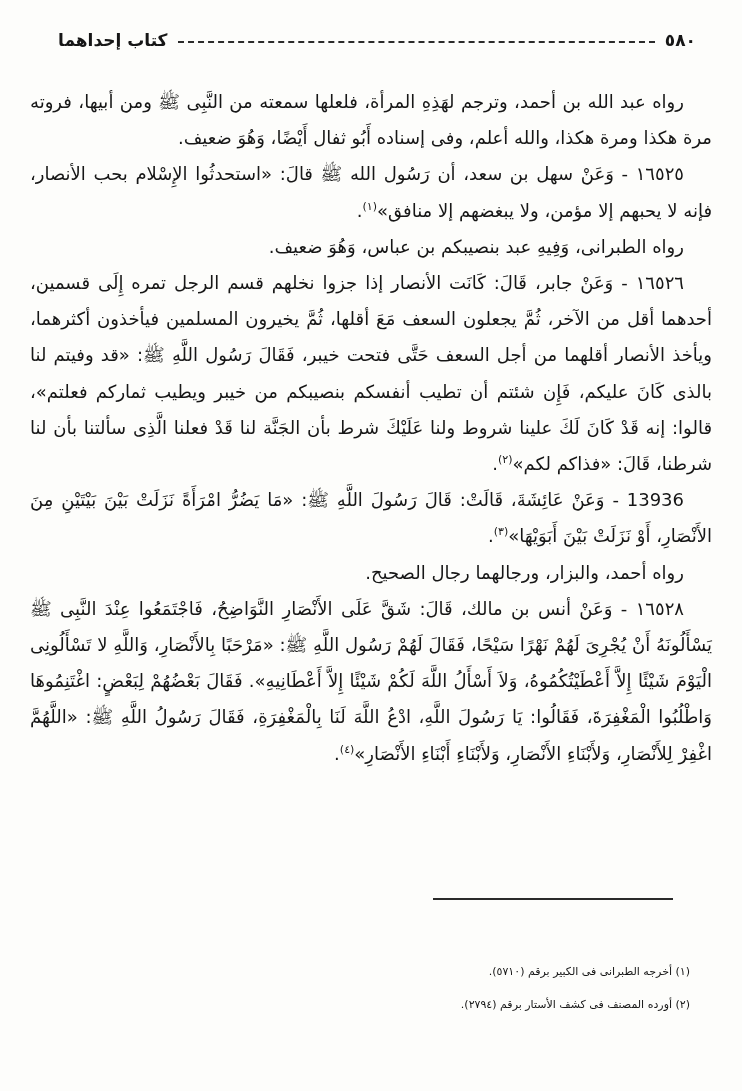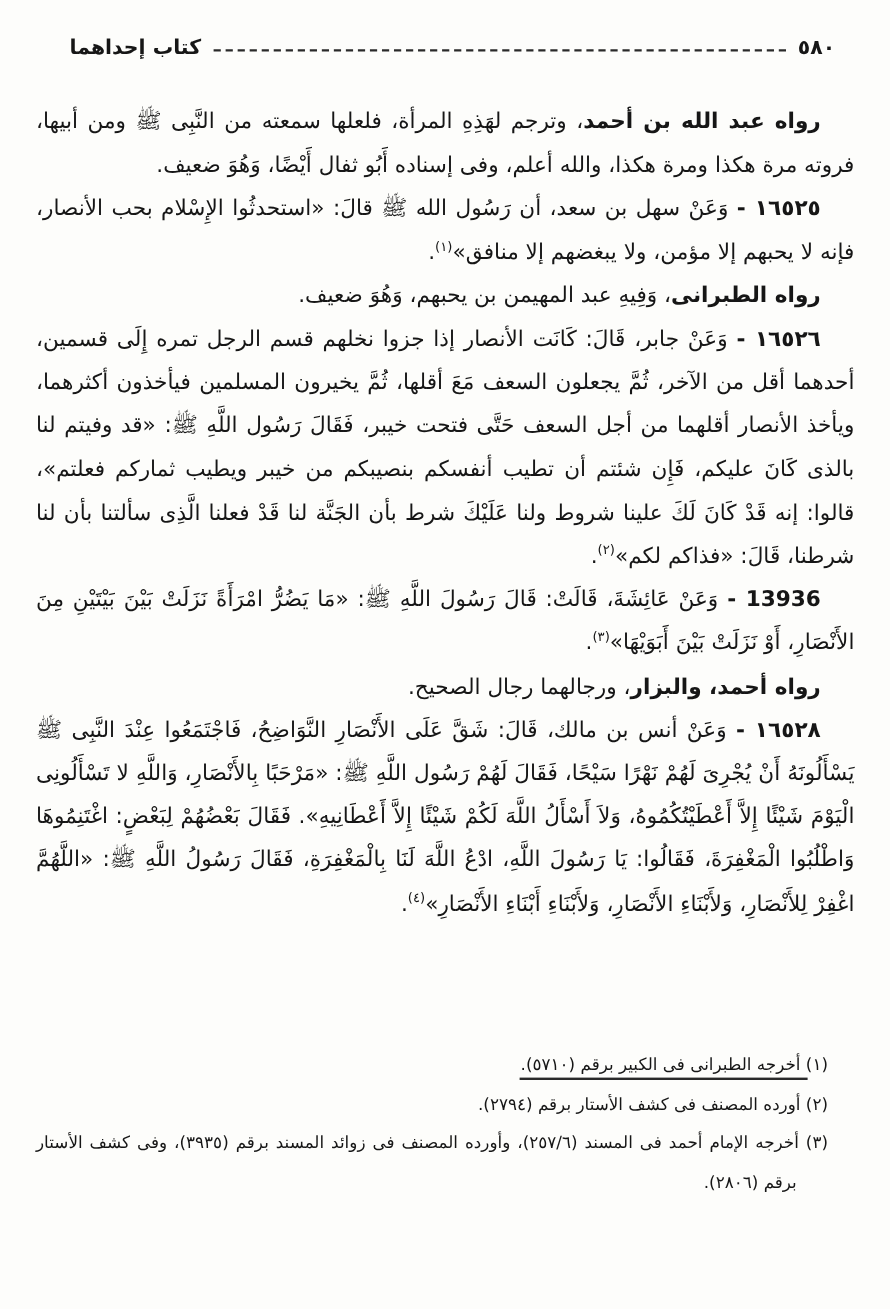--- a/index.html
+++ b/index.html
@@ -23,34 +23,34 @@
     border-top:2.5px dashed #2a2a2a;
     margin-top:3px;
   }
   
   .body{
     position:absolute;top:84px;right:30px;left:30px;
     font-size:18px;line-height:36.2px;
     text-align:justify;
   }
   .body p{margin:0;text-indent:28px;}
-  .lead{font-weight:bold;}
+  .lead{font-weight:normal;}
   sup.fn{
     font-size:11px;line-height:0;vertical-align:super;
     letter-spacing:0;
   }
   
   .footnote-sep{
     position:absolute;top:898px;right:69px;
     width:240px;height:0;
     border-top:2px solid #2a2a2a;
   }
   .footnotes{
-    position:absolute;top:872px;right:52px;left:30px;
-    font-size:14px;line-height:32.5px;
+    position:absolute;top:956px;right:52px;left:30px;
+    font-size:11px;line-height:32.5px;
     text-align:justify;
   }
   .footnotes p{
     margin:0;
     padding-right:26px;      
     text-indent:-26px;
   }
 </style>
 </head>
 <body>
@@ -67,21 +67,21 @@
 
     <p>
       <span class="lead">رواه عبد الله بن أحمد</span><span>، وترجم لهَذِهِ المرأة، فلعلها سمعته من النَّبِى ﷺ ومن أبيها، فروته مرة هكذا ومرة هكذا، والله أعلم، وفى إسناده أَبُو ثفال أَيْضًا، وَهُوَ ضعيف.</span>
     </p>
 
     <p>
       <span class="lead">١٦٥٢٥ -</span><span> وَعَنْ سهل بن سعد، أن رَسُول الله ﷺ قالَ: «استحدثُوا الإِسْلام بحب الأنصار، فإنه لا يحبهم إلا مؤمن، ولا يبغضهم إلا منافق»</span><sup class="fn">(١)</sup><span>.</span>
     </p>
 
     <p>
-      <span class="lead">رواه الطبرانى</span><span>، وَفِيهِ عبد المهيمن بن يحبهم، وَهُوَ ضعيف.</span>
+      <span class="lead">رواه الطبرانى</span><span>، وَفِيهِ عبد بنصيبكم بن عباس، وَهُوَ ضعيف.</span>
     </p>
 
     <p>
       <span class="lead">١٦٥٢٦ -</span><span> وَعَنْ جابر، قَالَ: كَانَت الأنصار إذا جزوا نخلهم قسم الرجل تمره إِلَى قسمين، أحدهما أقل من الآخر، ثُمَّ يجعلون السعف مَعَ أقلها، ثُمَّ يخيرون المسلمين فيأخذون أكثرهما، ويأخذ الأنصار أقلهما من أجل السعف حَتَّى فتحت خيبر، فَقَالَ رَسُول اللَّهِ ﷺ: «قد وفيتم لنا بالذى كَانَ عليكم، فَإِن شئتم أن تطيب أنفسكم بنصيبكم من خيبر ويطيب ثماركم فعلتم»، قالوا: إنه قَدْ كَانَ لَكَ علينا شروط ولنا عَلَيْكَ شرط بأن الجَنَّة لنا قَدْ فعلنا الَّذِى سألتنا بأن لنا شرطنا، قَالَ: «فذاكم لكم»</span><sup class="fn">(٢)</sup><span>.</span>
     </p>
 
 
     <p>
       <span class="lead">13936 -</span><span> وَعَنْ عَائِشَةَ، قَالَتْ: قَالَ رَسُولَ اللَّهِ ﷺ: «مَا يَضُرُّ امْرَأَةً نَزَلَتْ بَيْنَ بَيْتَيْنِ مِنَ الأَنْصَارِ، أَوْ نَزَلَتْ بَيْنَ أَبَوَيْهَا»</span><sup class="fn">(٣)</sup><span>.</span>
     </p>
@@ -94,16 +94,15 @@
       <span class="lead">١٦٥٢٨ -</span><span> وَعَنْ أنس بن مالك، قَالَ: شَقَّ عَلَى الأَنْصَارِ النَّوَاضِحُ، فَاجْتَمَعُوا عِنْدَ النَّبِى ﷺ يَسْأَلُونَهُ أَنْ يُجْرِىَ لَهُمْ نَهْرًا سَيْحًا، فَقَالَ لَهُمْ رَسُول اللَّهِ ﷺ: «مَرْحَبًا بِالأَنْصَارِ، وَاللَّهِ لا تَسْأَلُونِى الْيَوْمَ شَيْئًا إِلاَّ أَعْطَيْتُكُمُوهُ، وَلاَ أَسْأَلُ اللَّهَ لَكُمْ شَيْئًا إِلاَّ أَعْطَانِيهِ». فَقَالَ بَعْضُهُمْ لِبَعْضٍ: اغْتَنِمُوهَا وَاطْلُبُوا الْمَغْفِرَةَ، فَقَالُوا: يَا رَسُولَ اللَّهِ، ادْعُ اللَّهَ لَنَا بِالْمَغْفِرَةِ، فَقَالَ رَسُولُ اللَّهِ ﷺ: «اللَّهُمَّ اغْفِرْ لِلأَنْصَارِ، وَلأَبْنَاءِ الأَنْصَارِ، وَلأَبْنَاءِ أَبْنَاءِ الأَنْصَارِ»</span><sup class="fn">(٤)</sup><span>.</span>
     </p>
 
   </div>
 
   <div class="footnote-sep"></div>
 
   <div class="footnotes">
     <p>(١) أخرجه الطبرانى فى الكبير برقم (٥٧١٠).</p>
     <p>(٢) أورده المصنف فى كشف الأستار برقم (٢٧٩٤).</p>
-    <p>(٣) أخرجه الإمام أحمد فى المسند (٢٥٧/٦)، وأورده المصنف فى زوائد المسند برقم (٣٩٣٥)، وفى كشف الأستار برقم (٢٨٠٦).</p>
   </div>
 
 </div>
 
 </body></html>

